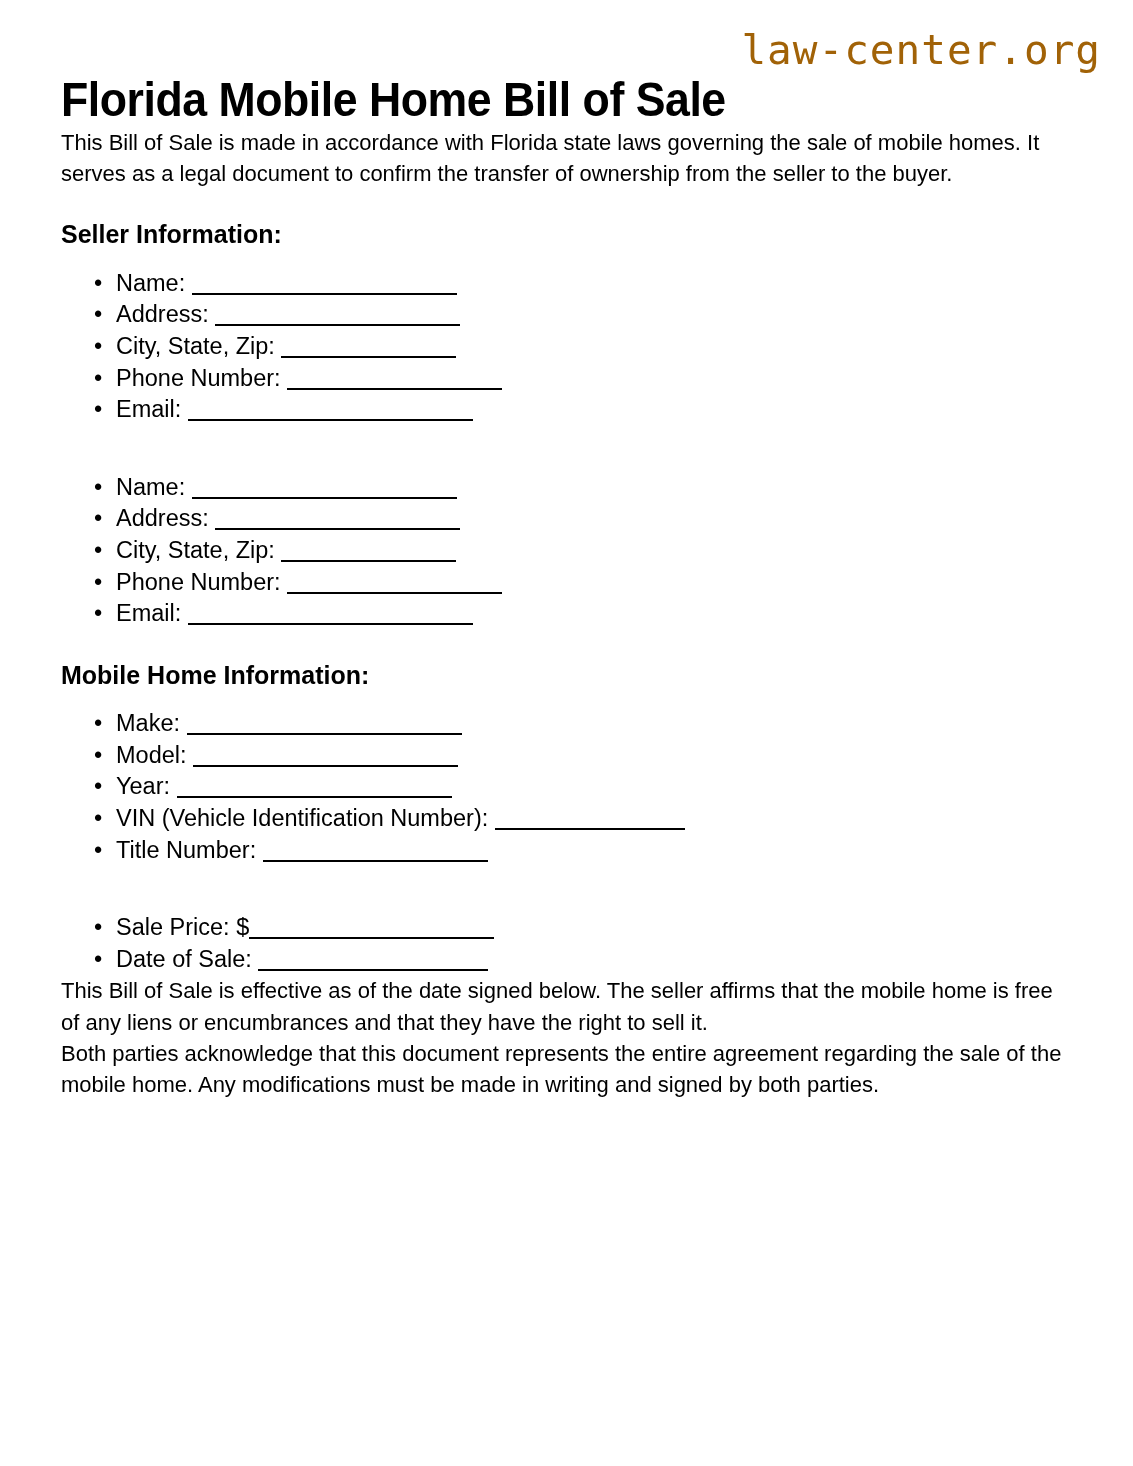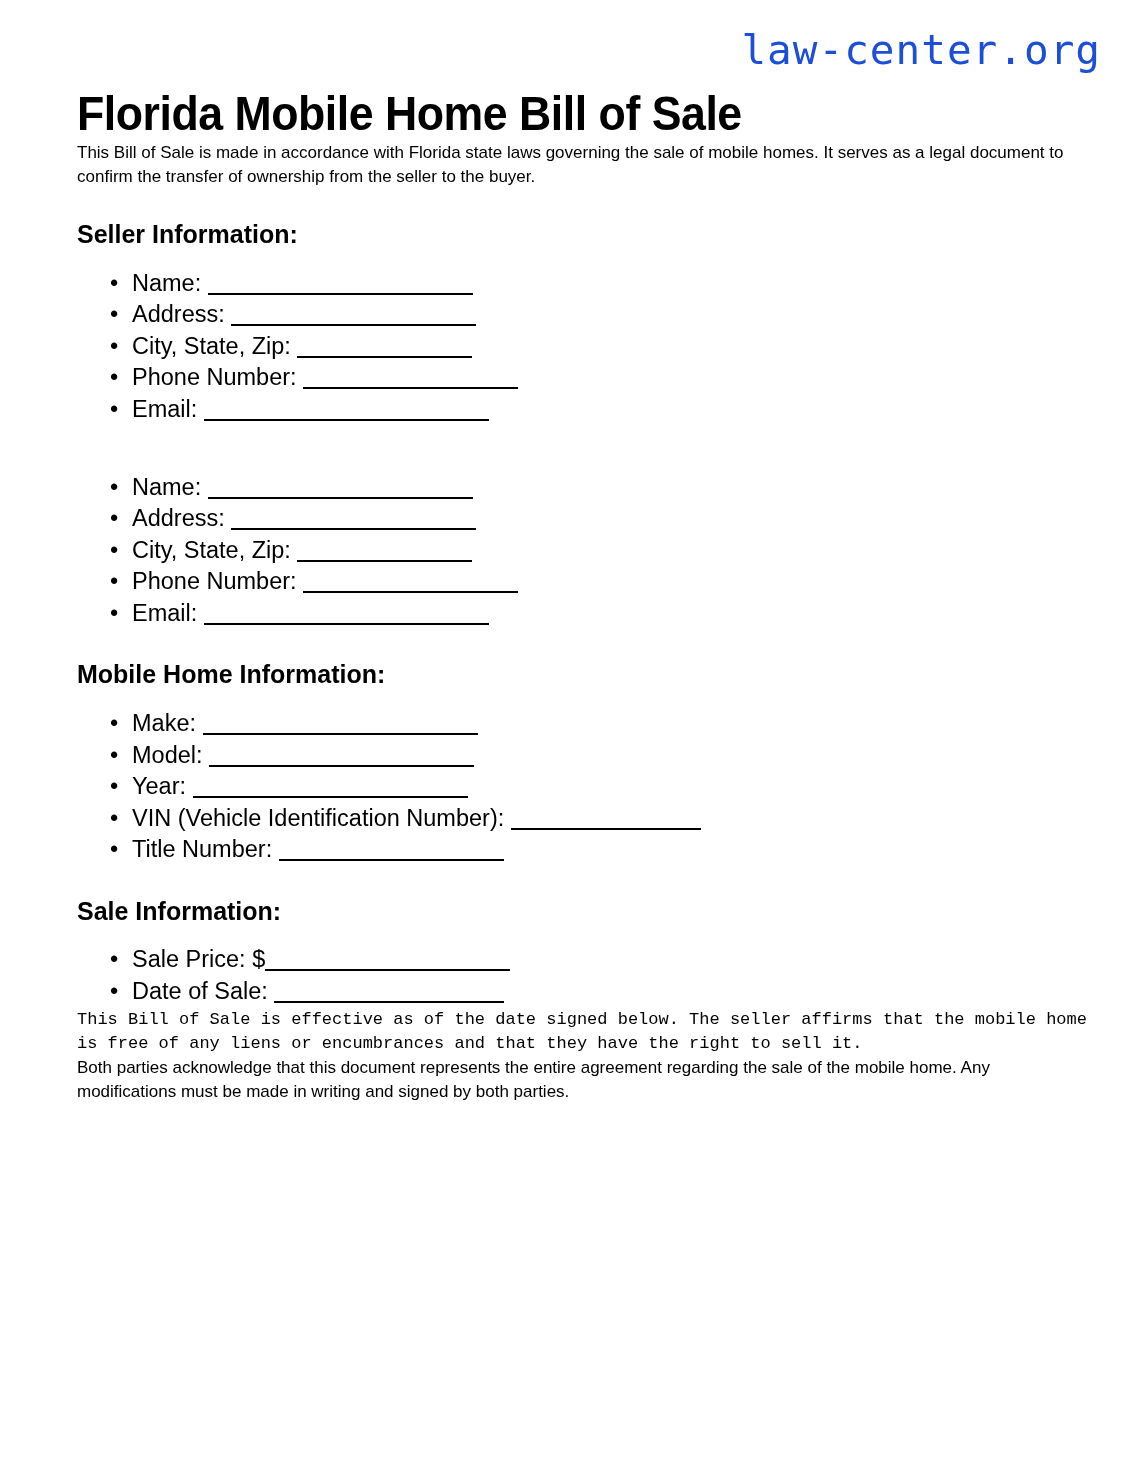--- a/index.html
+++ b/index.html
@@ -22,52 +22,51 @@
     padding: 0;
     box-sizing: border-box;
   }
   .watermark {
     position: absolute;
     top: 30px;
     right: 32px;
     font-family: "DejaVu Sans Mono", "Liberation Mono", monospace;
     font-size: 41px;
     letter-spacing: 1px;
-    color: #1d4ed8;
+    color: #a16207;
     white-space: nowrap;
     line-height: 1;
   }
   .content {
     position: absolute;
     left: 61px;
-    top: 16px;
+    top: 2px;
     width: 1010px;
-    margin-left: 16px;
   }
   h1.doc-title {
     font-family: "Liberation Sans Narrow", "Liberation Sans", sans-serif;
     font-size: 48px;
     font-weight: bold;
     line-height: 1.1;
     margin: 0;
     padding: 72px 0 0 0;
     letter-spacing: -0.5px;
     transform: scaleX(0.93);
     transform-origin: left center;
     white-space: nowrap;
   }
   p.para {
-    font-size: 17px;
+    font-size: 22px;
     line-height: 1.42;
     margin: 0;
     padding: 0;
     max-width: 1010px;
   }
   .para-intro { padding-top: 29px; }
-  .para-effective { padding-top: 24px; font-family: Liberation Mono, monospace; }
+  .para-effective { padding-top: 24px; }
   .para-ack { padding-top: 24px; }
   h2.section-title {
     font-size: 25px;
     font-weight: bold;
     margin: 0;
     padding: 0;
     line-height: 1.3;
   }
   .sec-gap { padding-top: 29px; }
   ul.field-list,
@@ -151,21 +150,20 @@
       <ul class="field-list">
           <li><span class="bullet">•</span><span class="lbl">Make: </span><span class="blank" style="width: 275px;"></span></li>
           <li><span class="bullet">•</span><span class="lbl">Model: </span><span class="blank" style="width: 265px;"></span></li>
           <li><span class="bullet">•</span><span class="lbl">Year: </span><span class="blank" style="width: 275px;"></span></li>
           <li><span class="bullet">•</span><span class="lbl">VIN (Vehicle Identification Number): </span><span class="blank" style="width: 190px;"></span></li>
           <li><span class="bullet">•</span><span class="lbl">Title Number: </span><span class="blank" style="width: 225px;"></span></li>
         </ul>
     </div>
 
     <div class="sec-gap">
-      <h2 class="section-title">Sale Information:</h2>
       <ul class="field-list">
           <li><span class="bullet">•</span><span class="lbl">Sale Price: $</span><span class="blank" style="width: 245px;"></span></li>
           <li><span class="bullet">•</span><span class="lbl">Date of Sale: </span><span class="blank" style="width: 230px;"></span></li>
         </ul>
     </div>
 
     <p class="para para-effective">This Bill of Sale is effective as of the date signed below. The seller affirms that the mobile home is free of any liens or encumbrances and that they have the right to sell it.</p>
 
 
     <p class="para para-ack">Both parties acknowledge that this document represents the entire agreement regarding the sale of the mobile home. Any modifications must be made in writing and signed by both parties.</p>

